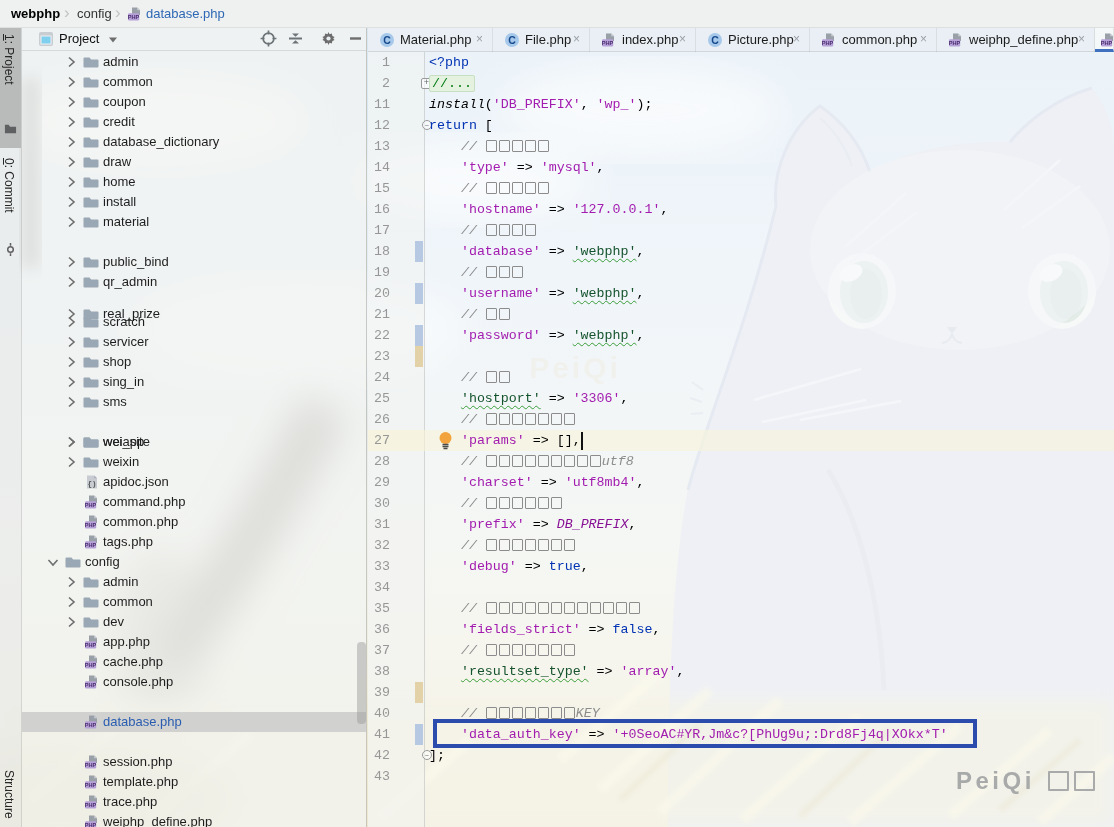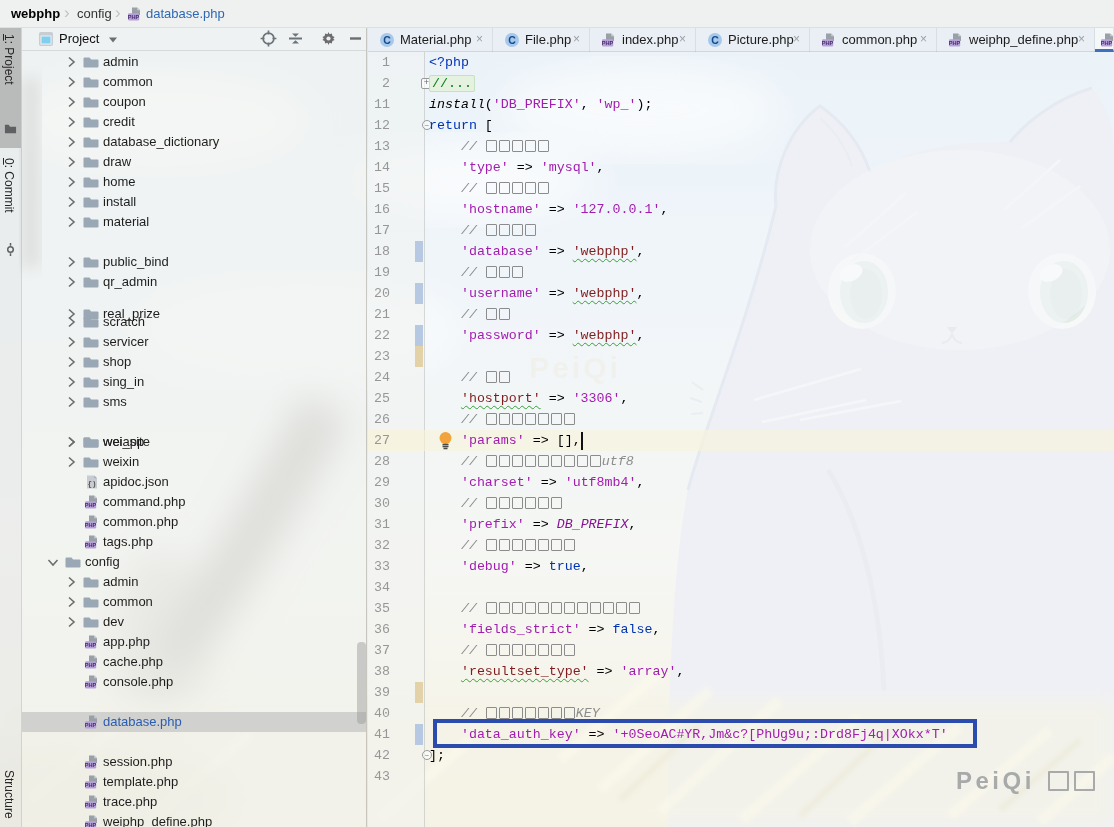--- a/index.html
+++ b/index.html
@@ -27,21 +27,21 @@
 .tab.act{background:rgba(245,248,250,0.9);border-bottom:3px solid #3f6fbf}
 #curline{position:absolute;left:0;top:402px;width:100%;height:21px;background:rgba(247,244,218,0.62)}
 #gutter{position:absolute;left:0;top:24px;width:57px;height:775px;background:rgba(240,243,240,0.55);border-right:1px solid rgba(0,0,0,0.12)}
 .gn{position:absolute;left:0;right:34px;height:21px;line-height:21px;font-family:"Liberation Mono",monospace;font-size:13.3px;color:#979797;text-align:right}
 .gm{position:absolute;left:47px;width:8px;height:21px}
 #codearea{position:absolute;left:61px;top:24px;width:685px;height:775px;font-family:"Liberation Mono",monospace;font-size:13.3px}
 .cl{position:absolute;left:0;height:21px;line-height:21px;white-space:pre;color:#000}
 .k{color:#0033b3} .s{color:#a21caf} .c{color:#8c8c8c;font-style:italic}
 .i{font-style:italic} .p{color:#871094;font-style:italic}
 .f{color:#067d17;background:#e4f2df;border:1px solid #c7dfc2;border-radius:2px;padding:0 2px}
-.sw{color:#7f1d1d;text-decoration:underline wavy #3a9e3a 1px;text-underline-offset:3px}
+.sw{color:#14532d;text-decoration:underline wavy #3a9e3a 1px;text-underline-offset:3px}
 #cursor{position:absolute;left:152px;top:380px;width:1.6px;height:18px;background:#111}
 #bulb{position:absolute;left:69px;top:403px;width:17px;height:19px}
 #bluerect{position:absolute;left:65px;top:691px;width:544px;height:29px;border:4px solid #2b4bad}
 #wm{position:absolute;left:956px;top:767px;font-size:24px;font-weight:bold;color:#9c9ea0;letter-spacing:3.5px;opacity:0.85;white-space:nowrap}
 #wm .tofu{width:21px;height:20px;border-width:2.2px;margin:0 2px -2px 3px}
 .hico{position:absolute;top:30px;width:17px;height:17px}
 #thumb{position:absolute;left:335px;top:614px;width:9px;height:82px;background:rgba(150,150,150,0.45);border-radius:4px}
 #foldbox2{position:absolute;left:53px;top:50px;width:11px;height:11px;border:1px solid #9a9a9a;background:rgba(255,255,255,0.6);font:9px "Liberation Mono";line-height:9px;text-align:center;color:#666;border-radius:2px}
 .fm{position:absolute;left:54px;width:10px;height:10px;border:1px solid #9a9a9a;border-radius:50%;background:rgba(255,255,255,0.5);color:#666;font:8px "Liberation Mono";line-height:8px;text-align:center}
 </style></head><body>

